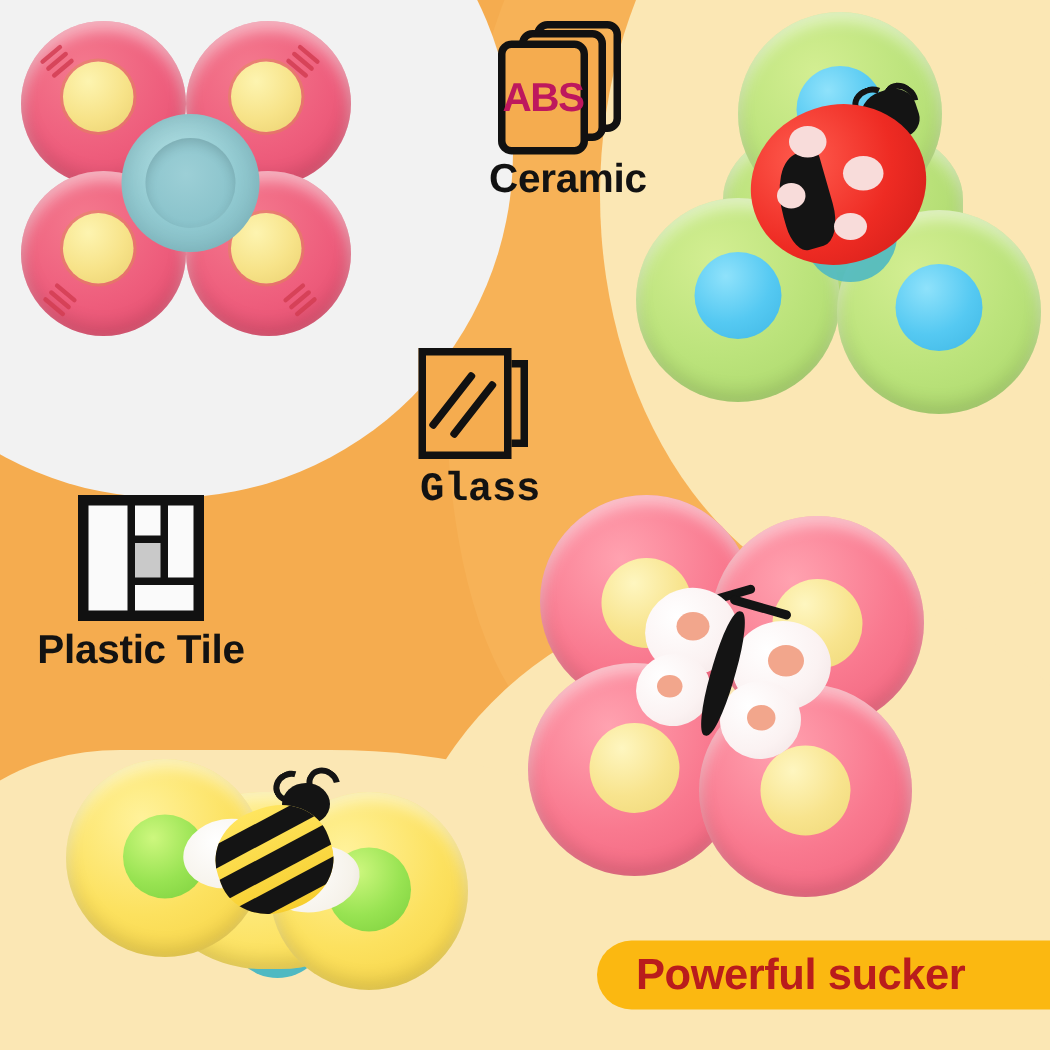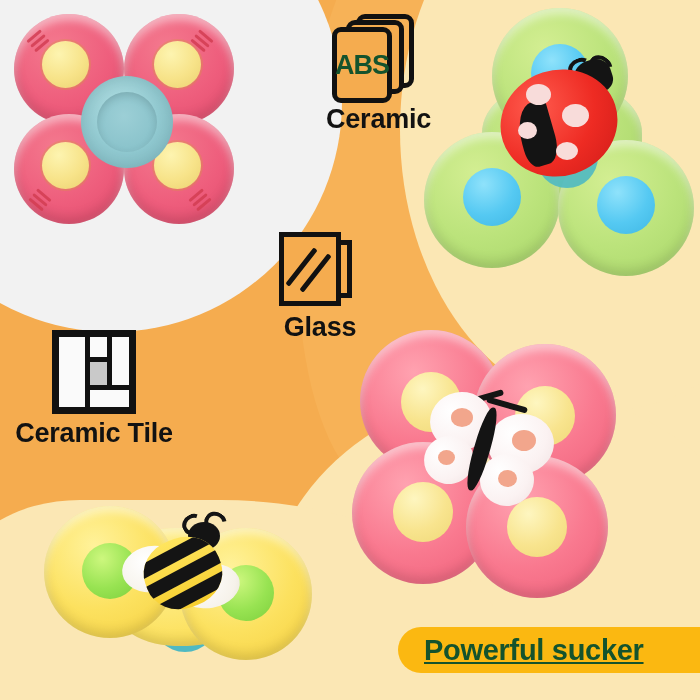--- a/index.html
+++ b/index.html
@@ -84,21 +84,21 @@
   #icon-plastic .sheet {
     position: absolute; border: 5px solid #111; border-radius: 9px;
     box-sizing: border-box; background: transparent;
   }
   #icon-plastic .sheet.back2 { left: 28px; top: 0px;  width: 58px; height: 74px; }
   #icon-plastic .sheet.back1 { left: 18px; top: 6px;  width: 58px; height: 74px; background:#F5AC4F; }
   #icon-plastic .sheet.front { left: 4px;  top: 13px; width: 60px; height: 76px; background:#F5AC4F; }
   #icon-plastic .abs {
     position: absolute; left: 4px; top: 13px; width: 60px; height: 76px;
     display: flex; align-items: center; justify-content: center;
-    font-weight: bold; font-size: 27px; color: #14532d; letter-spacing: -1px;
+    font-weight: bold; font-size: 27px; color: #be185d; letter-spacing: -1px;
   }
 
   
   #icon-glass { width: 86px; height: 76px; }
   #icon-glass .pane-back {
     position: absolute; left: 47px; top: 8px; width: 28px; height: 58px;
     border: 5px solid #111; box-sizing: border-box; background: #F5AC4F;
   }
   #icon-glass .pane-front {
     position: absolute; left: 2px; top: 0px; width: 62px; height: 74px;
@@ -325,22 +325,22 @@
   #banner {
     position: absolute; left: 398px; top: 627px; height: 46px;
     width: 330px;
     background: #FBB811;
     border-radius: 23px 0 0 23px;
     display: flex; align-items: center;
     padding-left: 26px;
     box-sizing: border-box;
   }
   #banner .banner-text {
-    font-weight: bold; font-size: 29px; color: #14532d;
-    white-space: nowrap; letter-spacing: -0.3px; text-decoration: underline;
+    font-weight: bold; font-size: 29px; color: #b91c1c;
+    white-space: nowrap; letter-spacing: -0.3px;
   }
 </style>
 </head>
 <body>
 
 <div id="stage">
 
   <div class="layer" id="bg-base"></div>
   <div class="layer" id="bg-orange-band"></div>
   <div class="layer" id="bg-orange-lower"></div>
@@ -453,39 +453,39 @@
   <div class="feature" style="left: 326px; top: 14px; width: 96px;">
     <div class="icon-box" id="icon-plastic">
       <div class="sheet back2"></div>
       <div class="sheet back1"></div>
       <div class="sheet front"></div>
       <div class="abs">ABS</div>
     </div>
     <div class="feature-label">Ceramic</div>
   </div>
 
-  <div class="feature" style="left: 272px; top: 232px; width: 96px;">
+  <div class="feature" style="left: 272px; top: 232px; width: 96px; font-family: Liberation Mono, monospace;">
     <div class="icon-box" id="icon-glass">
       <div class="pane-back"></div>
       <div class="pane-front"></div>
       <div class="shine s1"></div>
       <div class="shine s2"></div>
     </div>
     <div class="feature-label">Glass</div>
   </div>
 
   <div class="feature" style="left: 14px; top: 330px; width: 160px;">
     <div class="icon-box" id="icon-tile">
       <div class="frame"></div>
       <div class="t left"></div>
       <div class="t topmid"></div>
       <div class="t right"></div>
       <div class="t center"></div>
       <div class="t bottom"></div>
     </div>
-    <div class="feature-label">Ceramic Tile</div>
+    <div class="feature-label">Plastic Tile</div>
   </div>
 
   <div id="banner">
     <span class="banner-text">Powerful sucker</span>
   </div>
 
 </div>
 
 </body></html>

